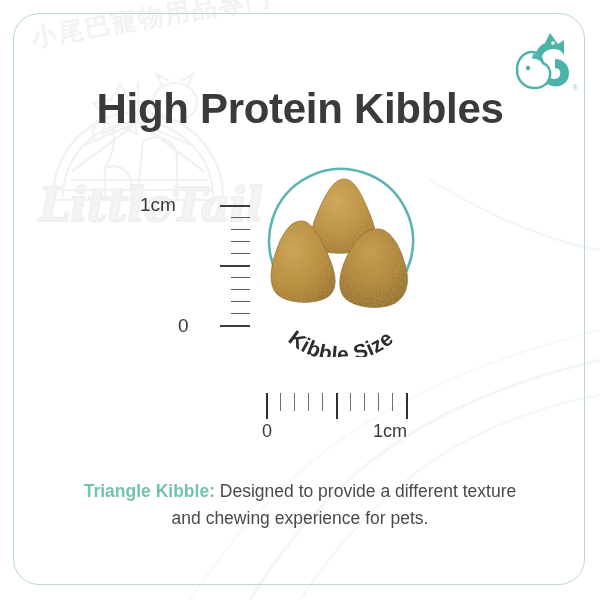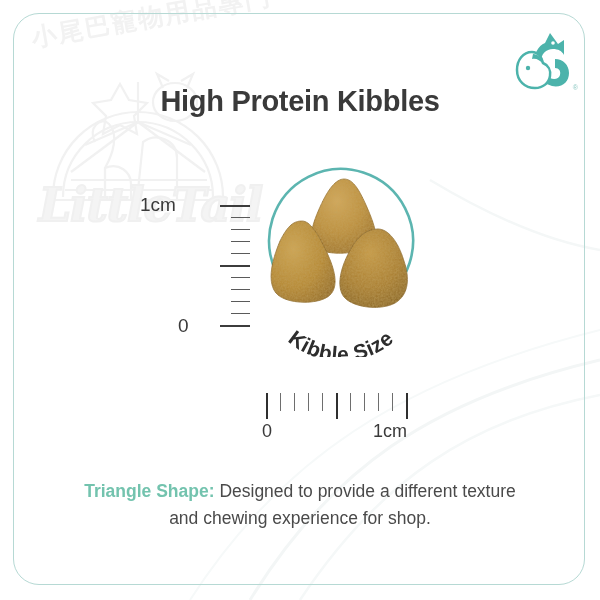--- a/index.html
+++ b/index.html
@@ -99,21 +99,21 @@
     color: #8fc9c4;
   }
 
   
   .title {
     position: absolute;
     left: 0;
     top: 85px;
     width: 600px;
     text-align: center;
-    font-size: 29px;
+    font-size: 42px;
     font-weight: bold;
     color: #3a3a3a;
     letter-spacing: -0.3px;
   }
 
   
   .vruler {
     position: absolute;
     left: 140px;
     top: 205px;
@@ -339,16 +339,16 @@
     <div class="htick minor" style="left:84px;"></div>
     <div class="htick minor" style="left:98px;"></div>
     <div class="htick minor" style="left:112px;"></div>
     <div class="htick minor" style="left:126px;"></div>
     <div class="htick major" style="left:140px;"></div>
     <div class="hr-label" style="left:-4px;">0</div>
     <div class="hr-label" style="left:107px;">1cm</div>
   </div>
 
   <div class="desc">
-    <span class="hl">Triangle Shape:</span><span> Designed to  provide a different texture and chewing experience for shop.</span>
+    <span class="hl">Triangle Kibble:</span><span> Designed to  provide a different texture and chewing experience for pets.</span>
   </div>
 
 </div>
 
 </body></html>

